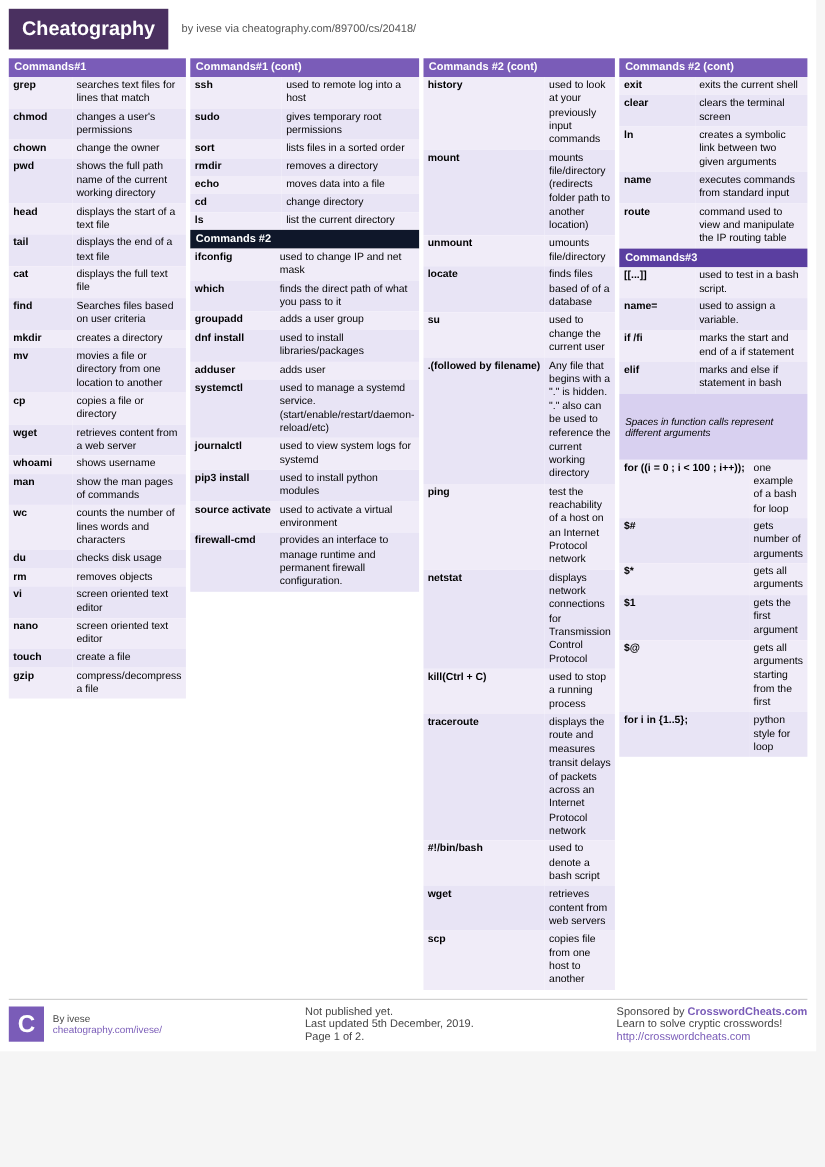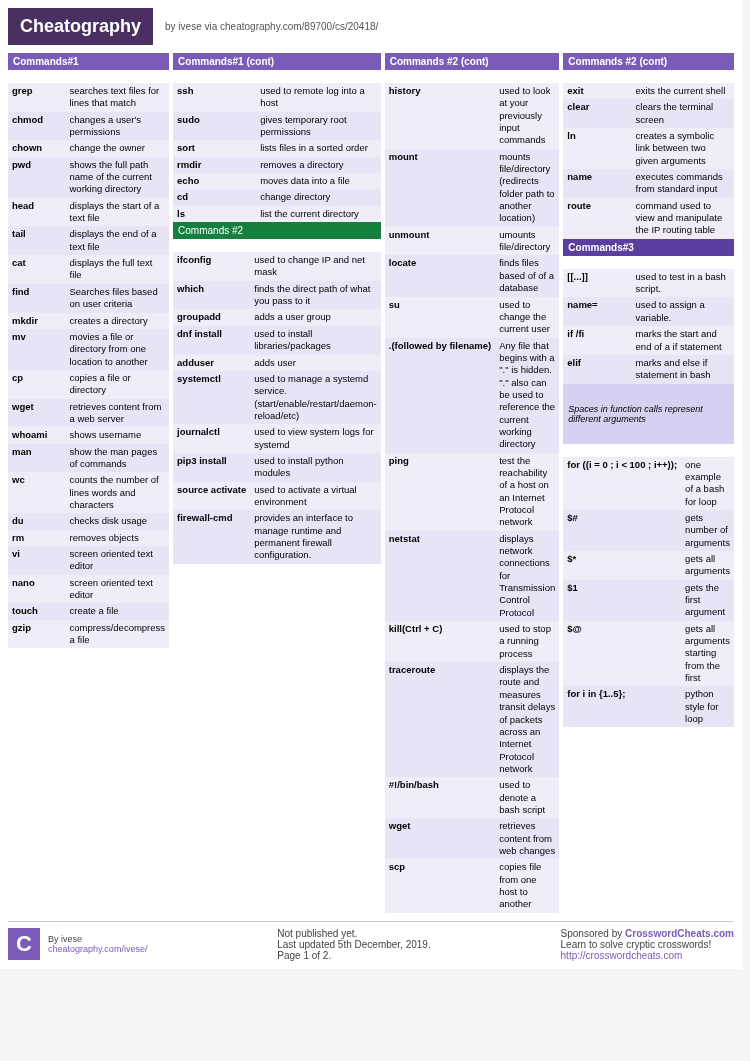--- a/index.html
+++ b/index.html
@@ -58,44 +58,43 @@
       padding: 3px 5px;
       font-size: 10px;
     }
     .section-header.commands3 {
       background: #5a3ea0;
     }
     
     .cmd-table {
       width: 100%;
       border-collapse: collapse;
-      margin-top: 13px;
     }
     .cmd-table tr:nth-child(odd) {
       background: #f0ecf8;
     }
     .cmd-table tr:nth-child(even) {
       background: #e8e4f5;
     }
     .cmd-table td {
       padding: 2px 4px;
       vertical-align: top;
       font-size: 9.5px;
       line-height: 1.3;
     }
     .cmd-table td.cmd {
       font-weight: bold;
       white-space: nowrap;
       width: 40%;
     }
     
     .cmd2-section {
-      background: #15803d;
+      background: #0f172a;
       color: white;
-      font-weight: normal;
+      font-weight: bold;
       padding: 3px 5px;
       font-size: 10px;
     }
     
     .cmd3-table tr:nth-child(odd) {
       background: #f0ecf8;
     }
     .cmd3-table tr:nth-child(even) {
       background: #e8e4f5;
     }
@@ -376,21 +375,21 @@
             <tr>
               <td class="cmd">traceroute</td>
               <td>displays the route and measures transit delays of packets across an Internet Protocol network</td>
             </tr>
             <tr>
               <td class="cmd">#!/bin/bash</td>
               <td>used to denote a bash script</td>
             </tr>
             <tr>
               <td class="cmd">wget</td>
-              <td>retrieves content from web changes</td>
+              <td>retrieves content from web servers</td>
             </tr>
             <tr>
               <td class="cmd">scp</td>
               <td>copies file from one host to another</td>
             </tr>
           </tbody>
       </table>
     </div>
 
     <div class="column">

